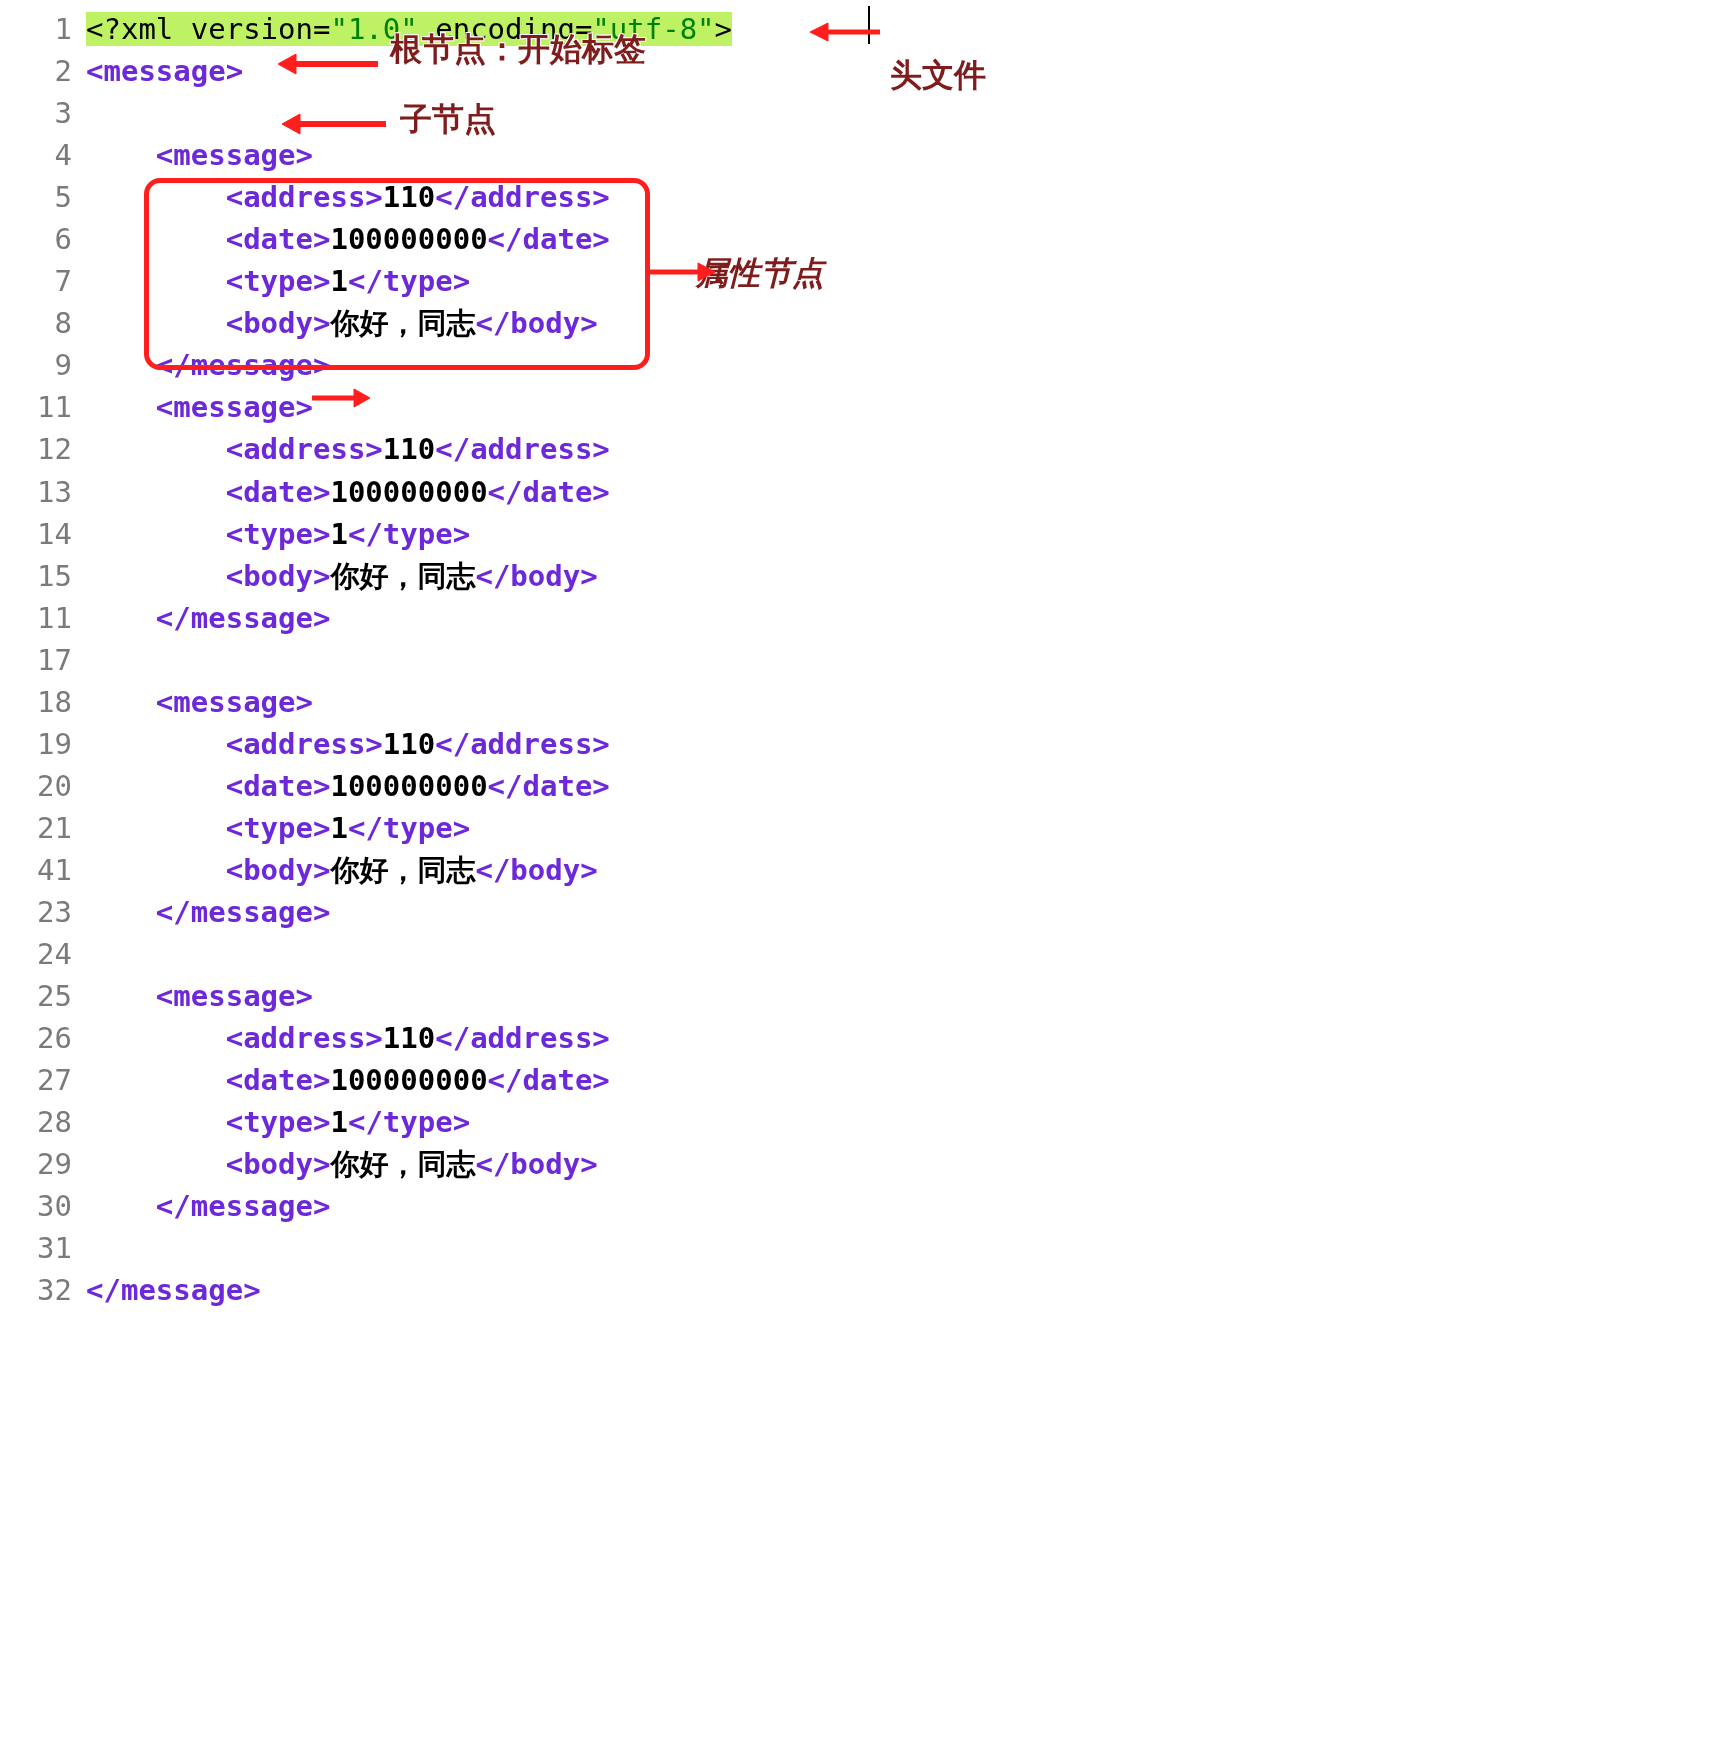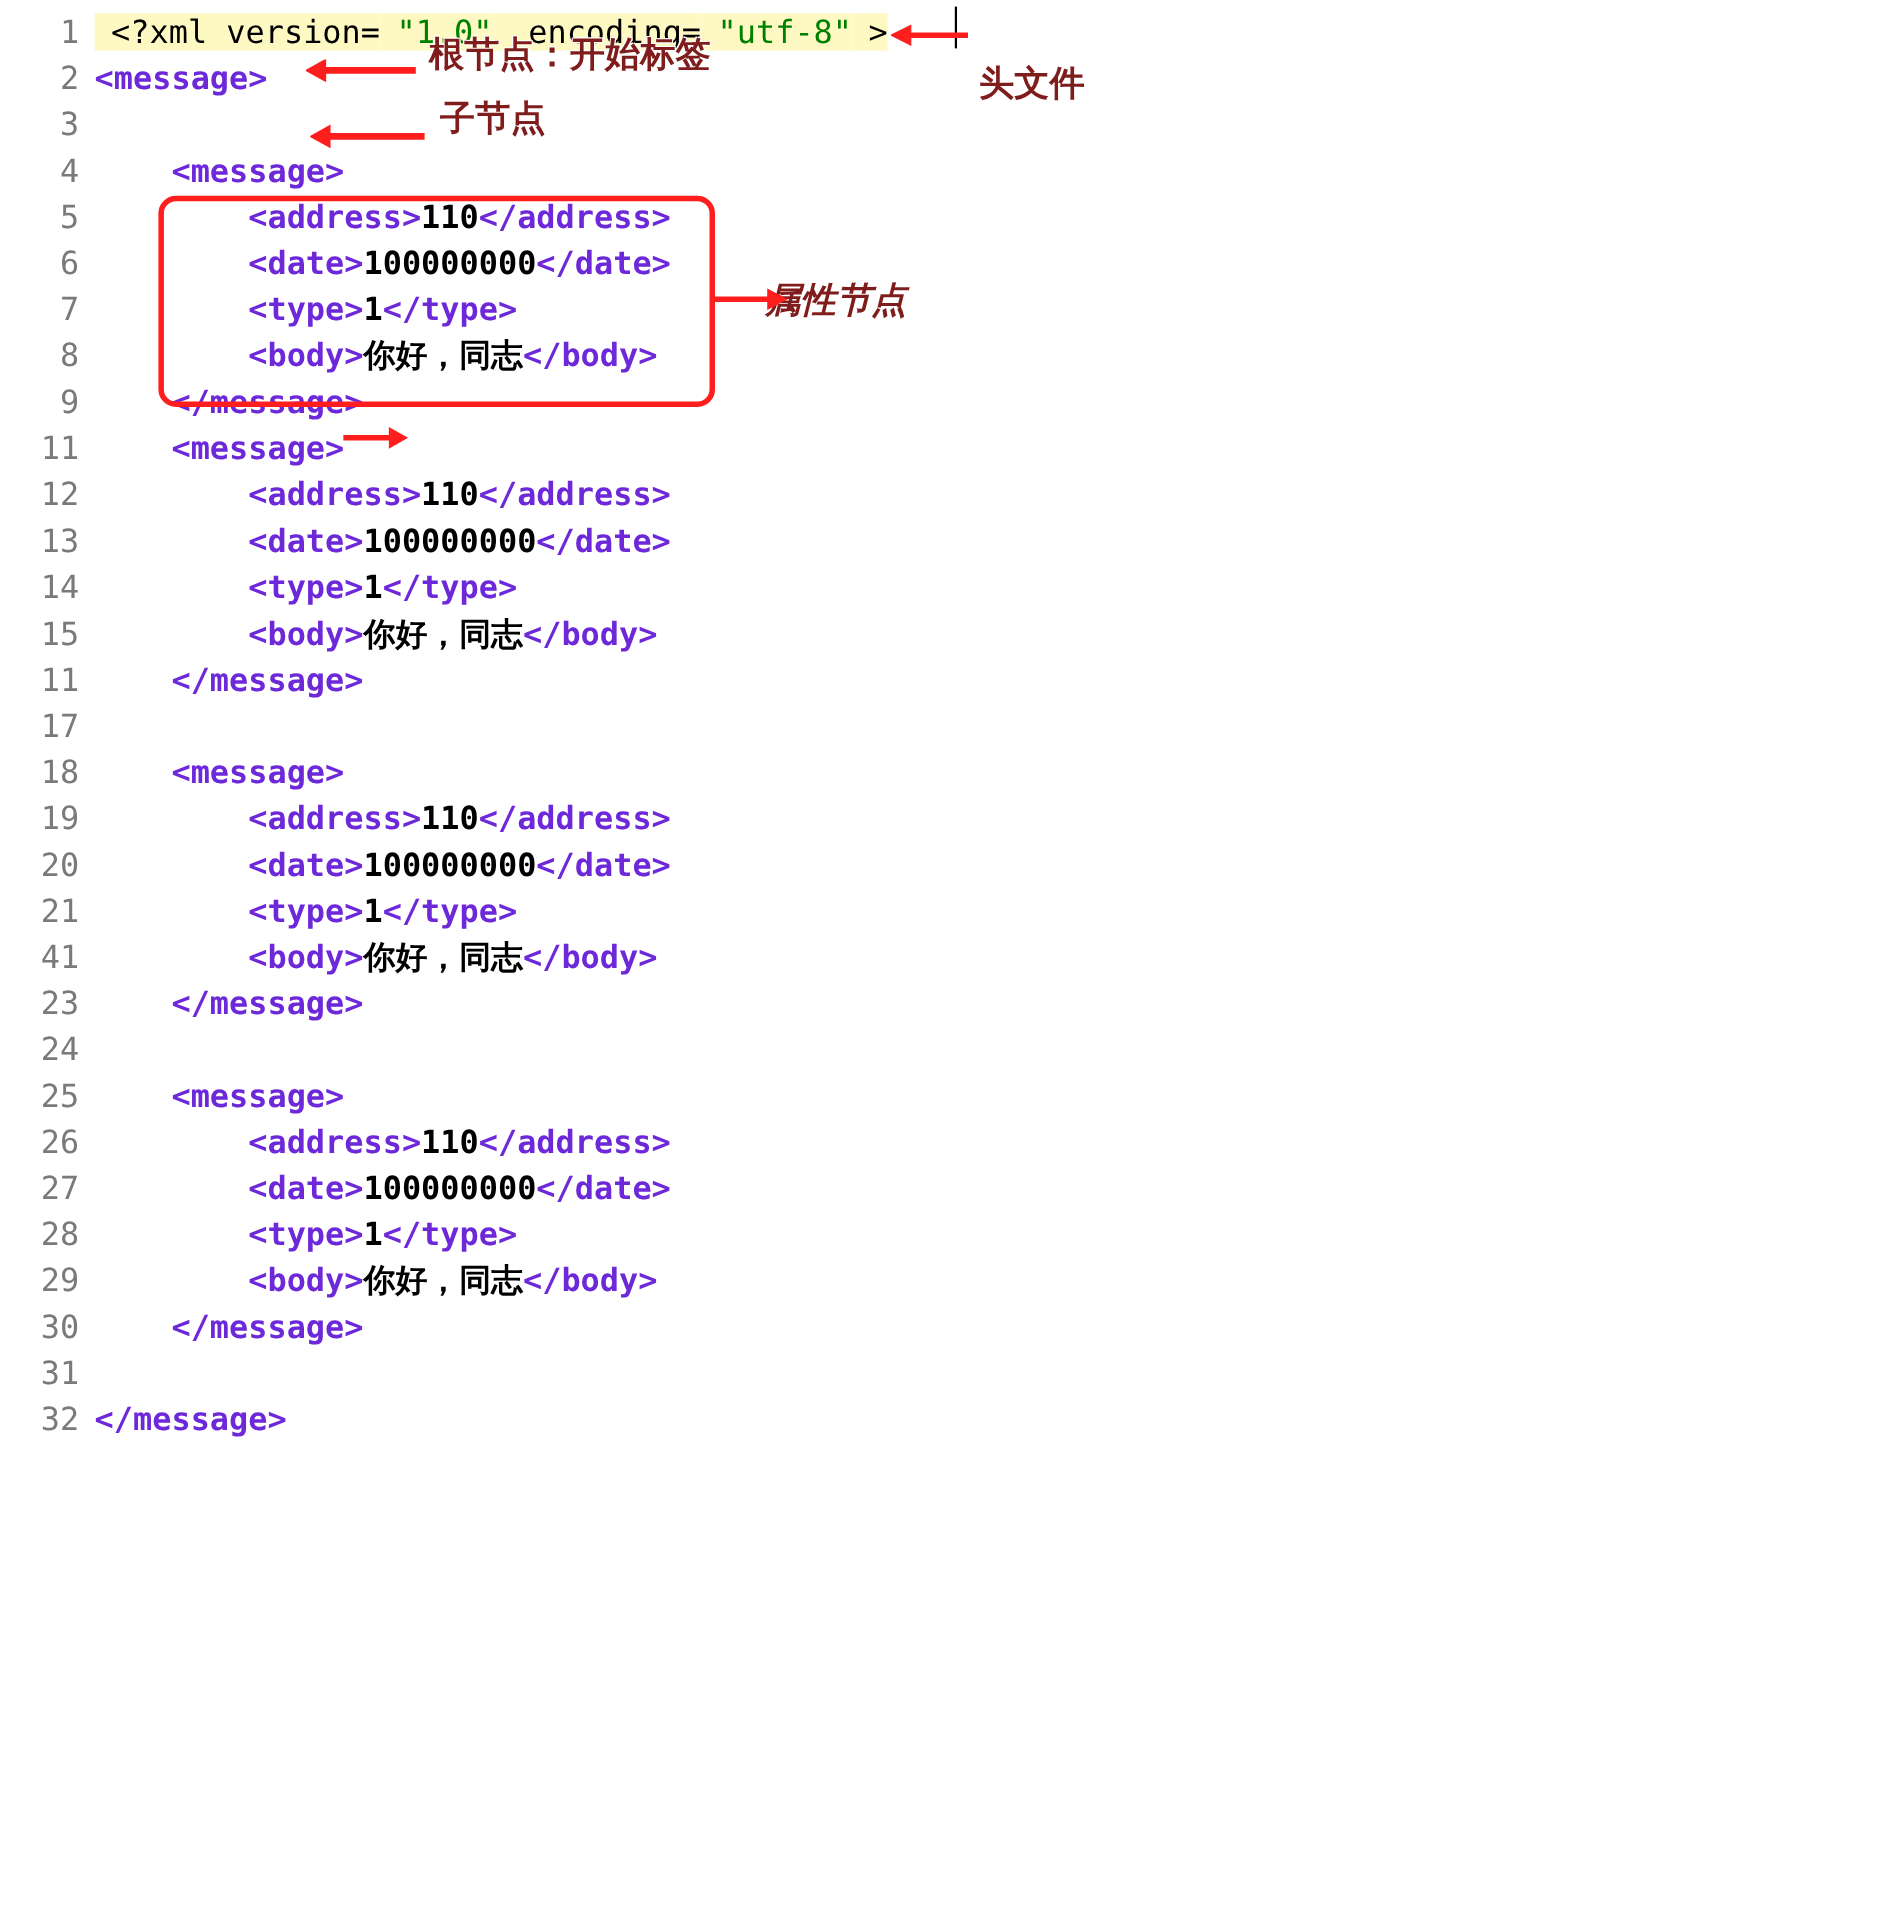--- a/index.html
+++ b/index.html
@@ -24,21 +24,21 @@
     padding-right: 14px;
     color: #7a7a7a;
     user-select: none;
     flex-shrink: 0;
   }
   .code {
     flex: 1;
   }
   .tag { color: #6d28d9; font-weight: bold; }
   .txt { color: #000000; font-weight: bold; }
-  .hl { background: #fef9c3; padding-left: 15px; }
+  .hl { background: #bef264; }
   .str { color: #008000; }
   .annotations {
     position: absolute;
     top: 0;
     left: 0;
     right: 0;
     bottom: 0;
     pointer-events: none;
   }
   .ann {
@@ -115,21 +115,21 @@
       <line x1="70" y1="12" x2="12" y2="12" stroke-width="5"></line>
       <polygon points="0,12 18,3 18,21"></polygon>
     </svg>
 
     <div class="ann" style="top:26px; left:390px;">根节点：开始标签</div>
     <svg class="arrow" style="top:54px; left:278px;" width="105" height="32">
       <line x1="100" y1="10" x2="12" y2="10" stroke-width="6"></line>
       <polygon points="0,10 18,0 18,20"></polygon>
     </svg>
 
-    <div class="ann" style="top:84px; left:400px;">子节点</div>
+    <div class="ann" style="top:96px; left:400px;">子节点</div>
     <svg class="arrow" style="top:112px; left:282px;" width="110" height="30">
       <line x1="104" y1="12" x2="12" y2="12" stroke-width="6"></line>
       <polygon points="0,12 18,2 18,22"></polygon>
     </svg>
 
     <div class="red-box" style="top:178px; left:144px; width:496px; height:182px;"></div>
 
     <div class="ann" style="top:250px; left:696px;font-style:italic;">属性节点</div>
     <svg class="arrow" style="top:258px; left:650px;" width="68" height="30">
       <line x1="0" y1="14" x2="55" y2="14" stroke-width="5"></line>

